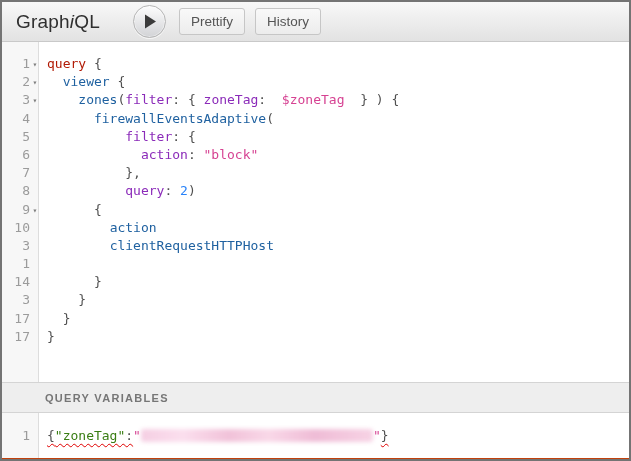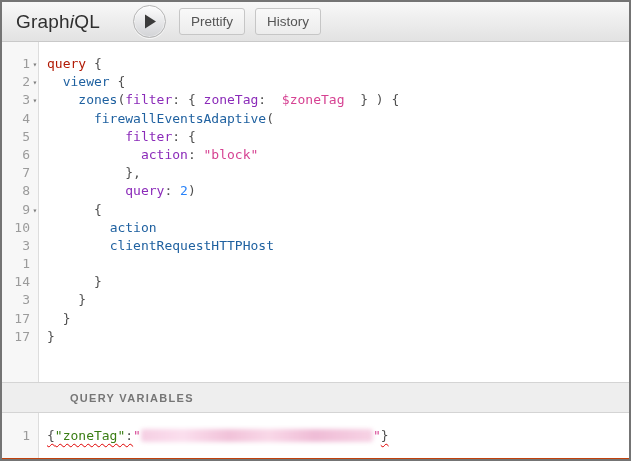--- a/index.html
+++ b/index.html
@@ -86,21 +86,21 @@
     background:linear-gradient(90deg,#f5cfe3,#fbdfee 18%,#f1c2d9 38%,#f9d8e8 55%,#efbcd6 75%,#f7d3e5 100%);
     filter:blur(2.2px); border-radius:3px; vertical-align:-2px;
   }
 
   
   .variables-header {
     height:31px;
     background:#eeeeee;
     border-top:1px solid #d4d4d4; border-bottom:1px solid #d4d4d4;
     display:flex; align-items:center;
-    padding-left:68px;
+    padding-left:43px;
     cursor:row-resize;
   }
   .variables-header span {
     font-size:11px; font-weight:bold; color:#767676; letter-spacing:1.3px;
   }
 </style>
 </head>
 <body>
 
 <div class="window">

